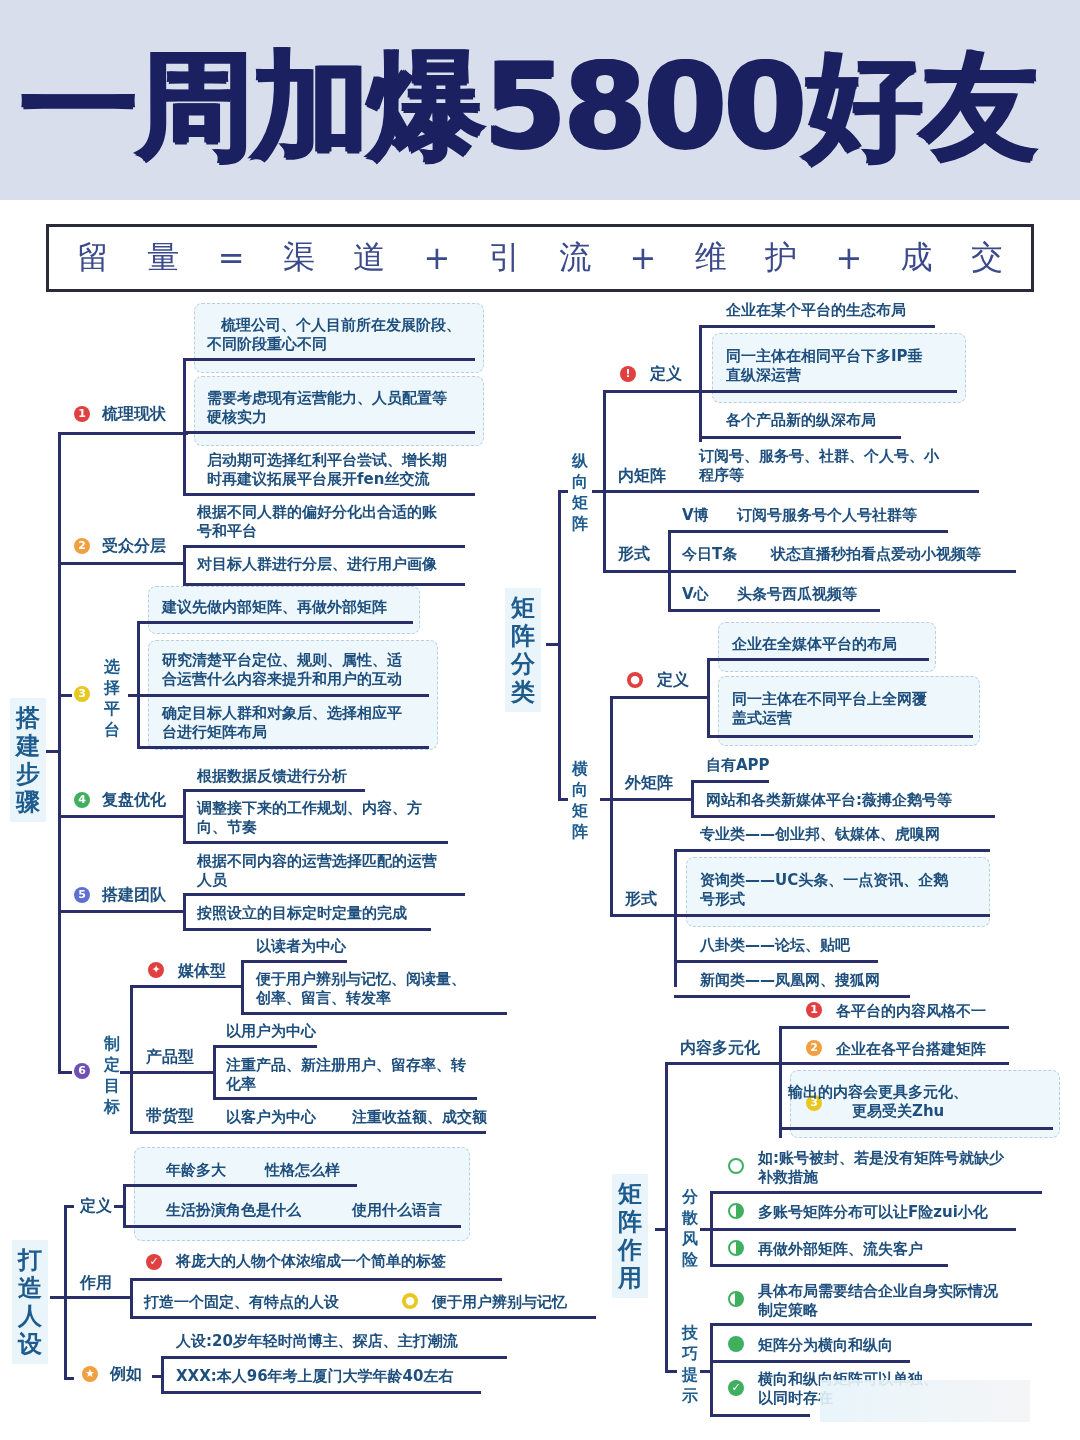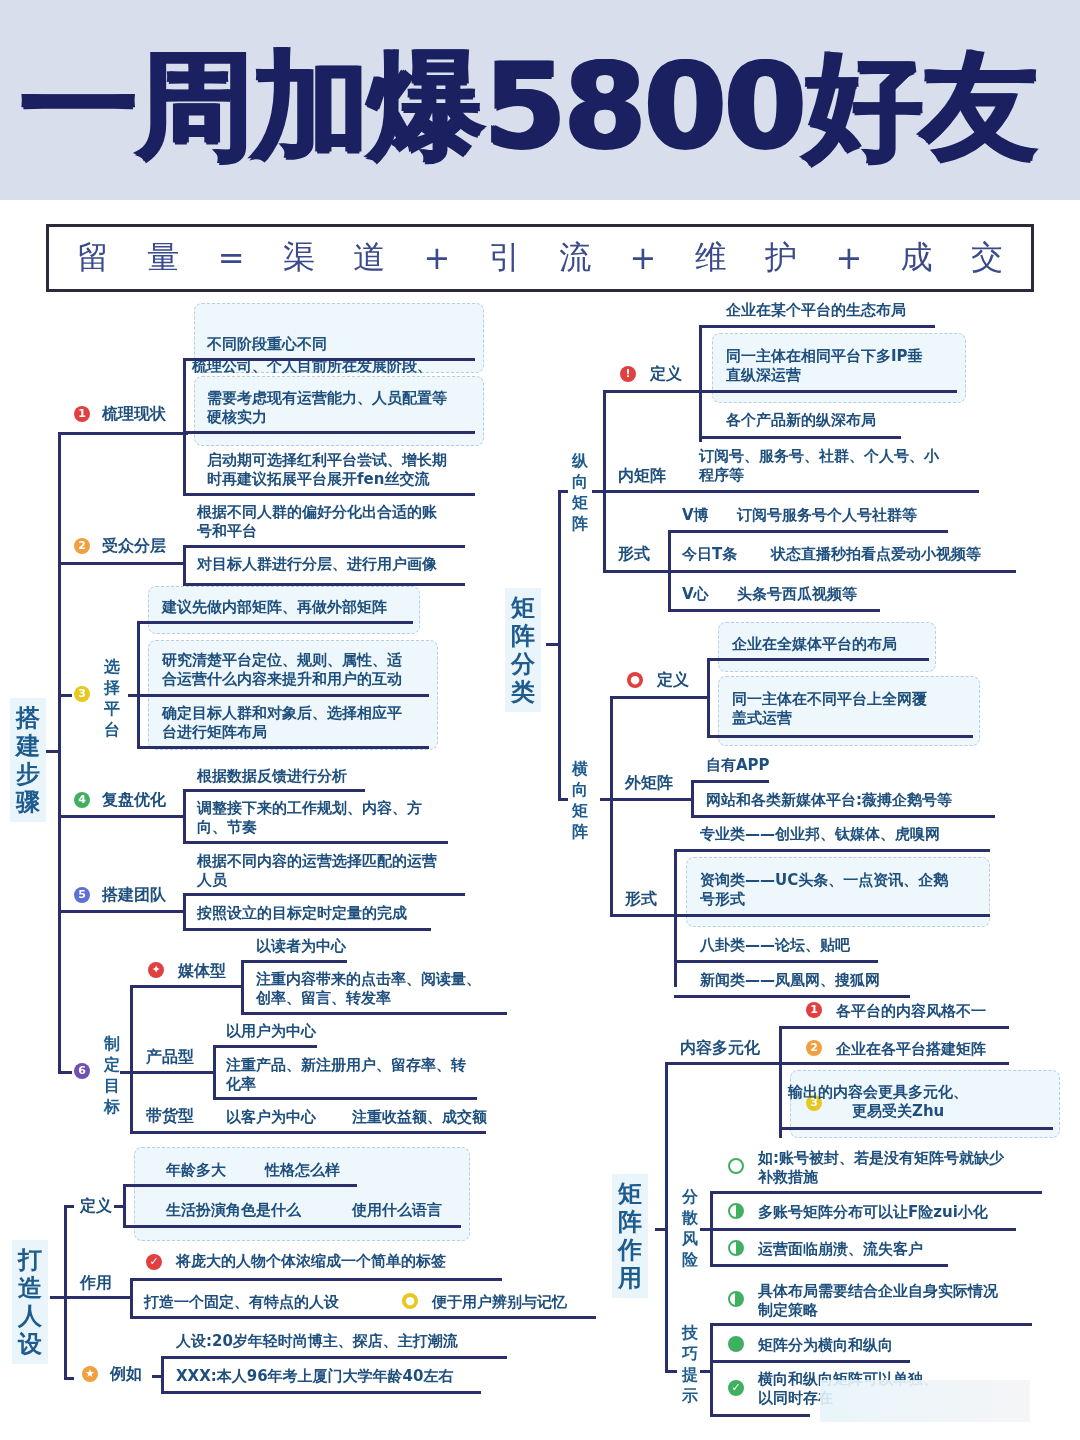--- a/index.html
+++ b/index.html
@@ -50,21 +50,21 @@
 
 <div class="root" style="left:10px;top:698px;"><span>搭建步骤</span></div>
 <div class="ln v" style="left:58px;top:432px;height:640px;"></div>
 <div class="ln h" style="left:46px;top:750px;width:14px;"></div>
 
 <div class="ln h" style="left:58px;top:432px;width:130px;"></div>
 <div class="ico" style="left:74px;top:406px;background:#e04040;">1</div>
 <div class="t lbl" style="left:102px;top:404px;">梳理现状</div>
 <div class="ln v" style="left:183px;top:358px;height:136px;"></div>
 <div class="box" style="left:194px;top:303px;width:290px;height:70px;"></div>
-<div class="t" style="left:192px;top:315px;margin-top:41px;">梳理公司、个人目前所在发展阶段、</div>
+<div class="t" style="left:221px;top:315px;">梳理公司、个人目前所在发展阶段、</div>
 <div class="t" style="left:207px;top:334px;">不同阶段重心不同</div>
 <div class="ln h" style="left:183px;top:358px;width:292px;"></div>
 <div class="box" style="left:194px;top:376px;width:290px;height:70px;"></div>
 <div class="t" style="left:207px;top:388px;">需要考虑现有运营能力、人员配置等</div>
 <div class="t" style="left:207px;top:407px;">硬核实力</div>
 <div class="ln h" style="left:183px;top:431px;width:292px;"></div>
 <div class="t" style="left:207px;top:450px;text-align:right;">启动期可选择红利平台尝试、增长期</div>
 <div class="t" style="left:207px;top:469px;">时再建议拓展平台展开fen丝交流</div>
 <div class="ln h" style="left:183px;top:493px;width:292px;"></div>
 
@@ -118,21 +118,21 @@
 <div class="ico" style="left:74px;top:1063px;background:#7050b0;">6</div>
 <div class="vtxt" style="left:102px;top:1033px;">制定目标</div>
 <div class="ln v" style="left:130px;top:985px;height:148px;"></div>
 <div class="ln h" style="left:120px;top:1071px;width:12px;"></div>
 <div class="ln h" style="left:130px;top:985px;width:112px;"></div>
 <div class="ico" style="left:148px;top:962px;background:#e04040;">✦</div>
 <div class="t lbl" style="left:178px;top:961px;">媒体型</div>
 <div class="ln v" style="left:241px;top:960px;height:53px;"></div>
 <div class="t" style="left:256px;top:936px;">以读者为中心</div>
 <div class="ln h" style="left:241px;top:960px;width:106px;"></div>
-<div class="t" style="left:256px;top:969px;">注重内容带来的点击率、阅读量、</div>
+<div class="t" style="left:256px;top:969px;">便于用户辨别与记忆、阅读量、</div>
 <div class="t" style="left:256px;top:988px;">创率、留言、转发率</div>
 <div class="ln h" style="left:241px;top:1012px;width:266px;"></div>
 <div class="t lbl" style="left:146px;top:1047px;">产品型</div>
 <div class="ln h" style="left:130px;top:1071px;width:84px;"></div>
 <div class="ln v" style="left:213px;top:1045px;height:53px;"></div>
 <div class="t" style="left:226px;top:1021px;">以用户为中心</div>
 <div class="ln h" style="left:213px;top:1045px;width:104px;"></div>
 <div class="t" style="left:226px;top:1055px;">注重产品、新注册用户、留存率、转</div>
 <div class="t" style="left:226px;top:1074px;">化率</div>
 <div class="ln h" style="left:213px;top:1097px;width:264px;"></div>
@@ -268,21 +268,21 @@
 <div class="ln h" style="left:700px;top:1228px;width:12px;"></div>
 <div class="ln v" style="left:710px;top:1191px;height:75px;"></div>
 <div class="ico" style="left:728px;top:1158px;background:#fff;border:2px solid #40b060;"></div>
 <div class="t" style="left:758px;top:1148px;">如:账号被封、若是没有矩阵号就缺少</div>
 <div class="t" style="left:758px;top:1167px;">补救措施</div>
 <div class="ln h" style="left:710px;top:1191px;width:332px;"></div>
 <div class="ico" style="left:728px;top:1203px;background:linear-gradient(90deg,#fff 50%,#40b060 50%);border:2px solid #40b060;"></div>
 <div class="t" style="left:758px;top:1202px;">多账号矩阵分布可以让F险zui小化</div>
 <div class="ln h" style="left:710px;top:1228px;width:306px;"></div>
 <div class="ico" style="left:728px;top:1240px;background:linear-gradient(90deg,#fff 50%,#40b060 50%);border:2px solid #40b060;"></div>
-<div class="t" style="left:758px;top:1239px;">运营面临崩溃、流失客户</div>
+<div class="t" style="left:758px;top:1239px;">再做外部矩阵、流失客户</div>
 <div class="ln h" style="left:710px;top:1264px;width:238px;"></div>
 <div class="vtxt" style="left:680px;top:1322px;">技巧提示</div>
 <div class="ln h" style="left:665px;top:1370px;width:12px;"></div>
 <div class="ln h" style="left:700px;top:1370px;width:12px;"></div>
 <div class="ln v" style="left:710px;top:1323px;height:94px;"></div>
 <div class="ico" style="left:728px;top:1291px;background:linear-gradient(90deg,#fff 40%,#40b060 40%);border:2px solid #40b060;"></div>
 <div class="t" style="left:758px;top:1281px;">具体布局需要结合企业自身实际情况</div>
 <div class="t" style="left:758px;top:1300px;">制定策略</div>
 <div class="ln h" style="left:710px;top:1323px;width:322px;"></div>
 <div class="ico" style="left:728px;top:1336px;background:#40b060;"></div>

